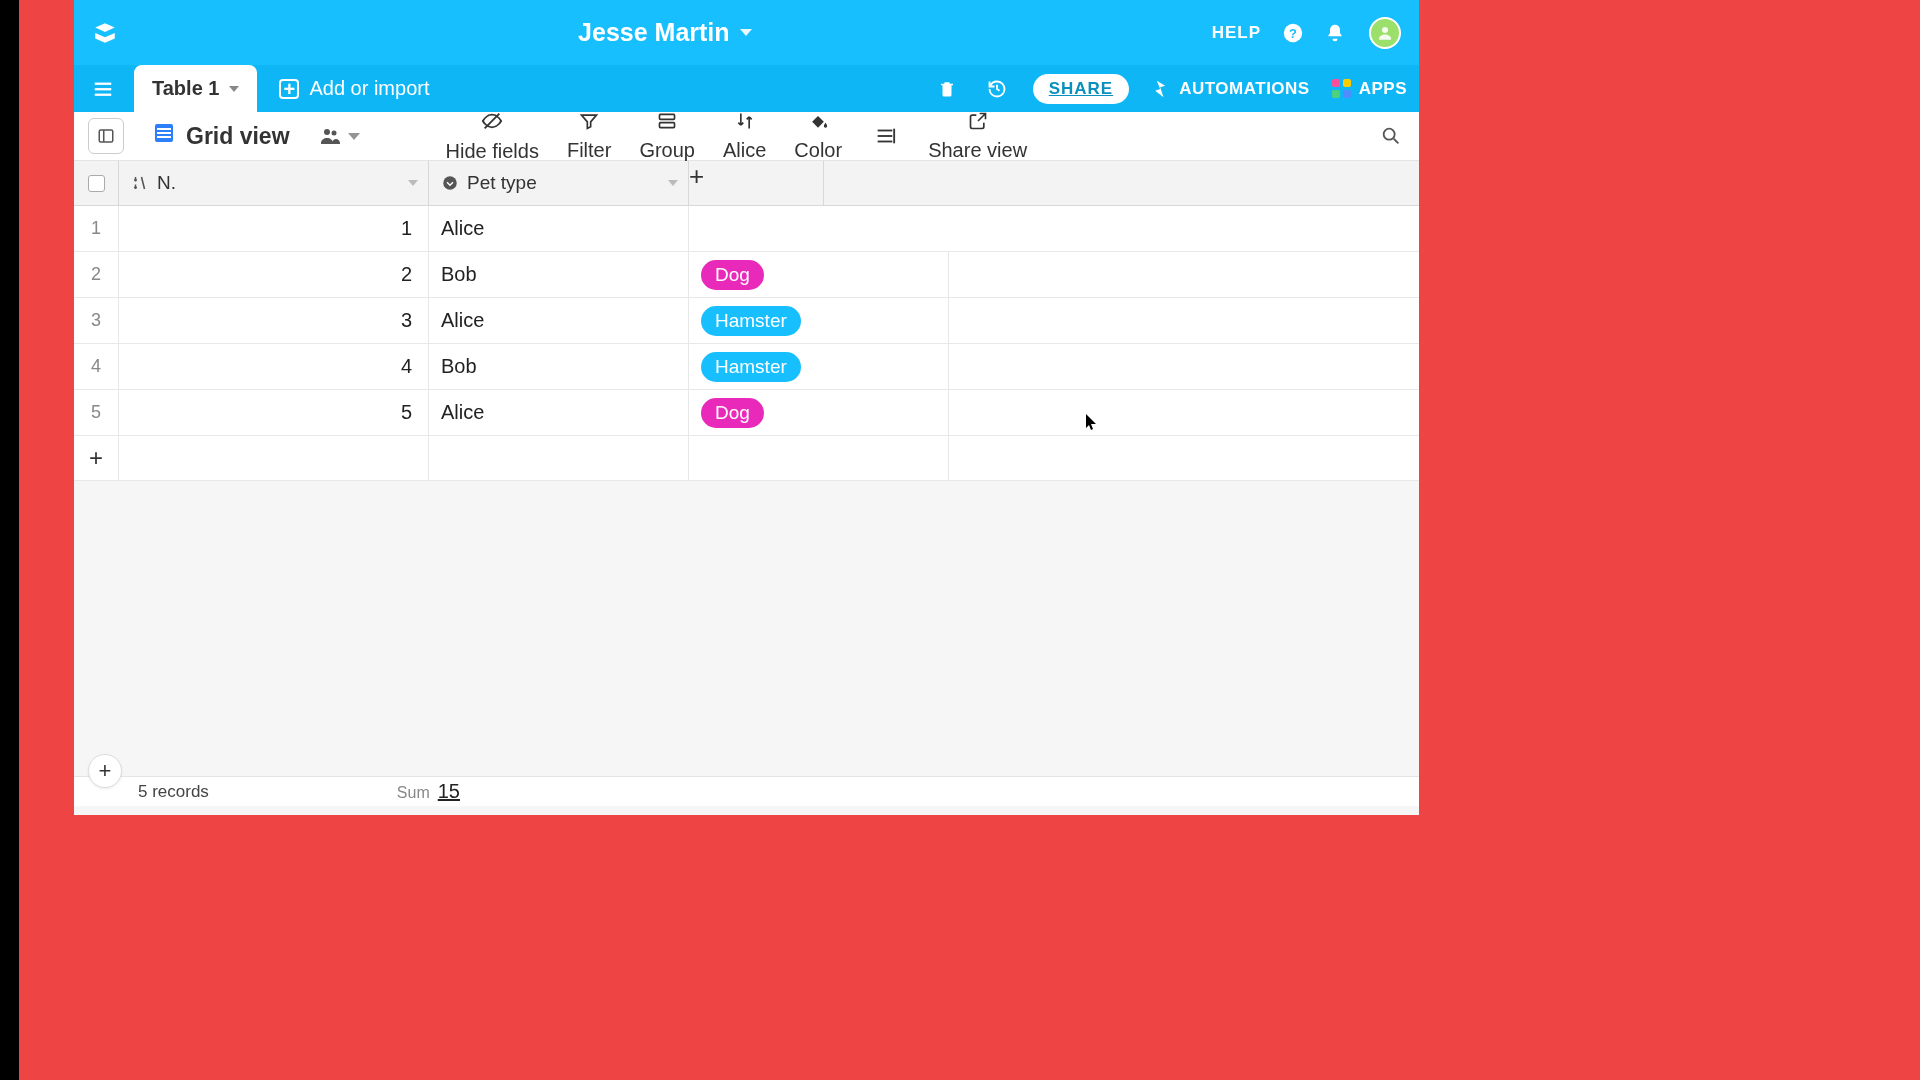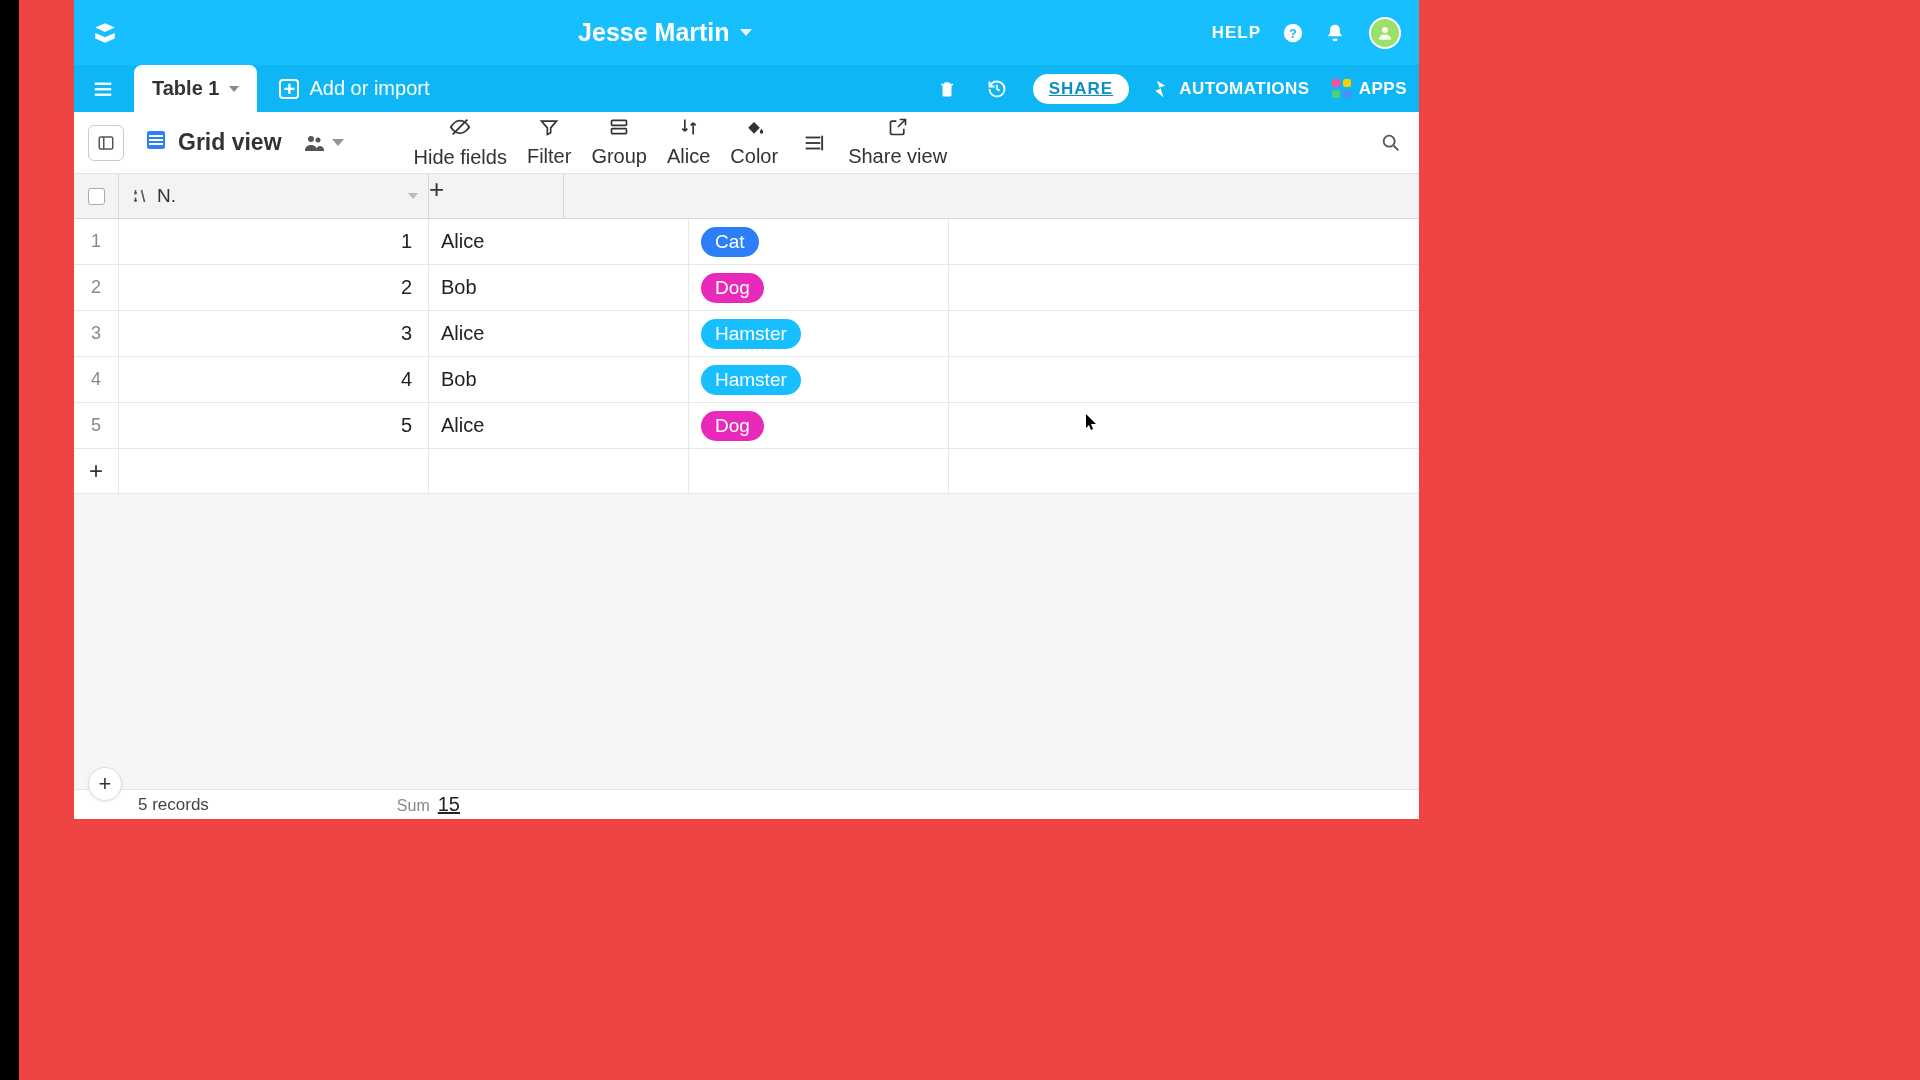--- a/index.html
+++ b/index.html
@@ -30,21 +30,21 @@
   .addimport { display:flex; align-items:center; gap:10px; font-size:20px; margin-left:14px; cursor:pointer; color:#fff; }
   .plusbox{ width:20px;height:20px;border:2px solid #fff;border-radius:4px; display:flex;align-items:center;justify-content:center;font-weight:700;color:#fff; line-height:0;}
   .right-tools{ margin-left:auto; display:flex; align-items:center; gap:22px; }
   .share-pill{ background:#fff; color:#0b8fbd; font-weight:800; font-size:17px; letter-spacing:1px; padding:5px 16px; border-radius:999px;text-decoration:underline; }
   .tool-link{ display:flex; align-items:center; gap:8px; font-weight:800; font-size:17px; letter-spacing:.5px; cursor:pointer;}
   .apps-dots{ display:grid; grid-template-columns:repeat(2,8px); grid-template-rows:repeat(2,8px); gap:3px;}
   .apps-dots span{width:8px;height:8px;border-radius:2px;}
   .d1{background:#ff4f9a}.d2{background:#ffcc00}.d3{background:#4fd17b}.d4{background:#4f8dff}
 
   
-  .viewbar { height:62px; background:#fff; border-bottom:1px solid #e4e4e4; display:flex; align-items:center; padding:0 14px; gap:20px; color:#333; font-size:20px;}
+  .viewbar { height:49px; background:#fff; border-bottom:1px solid #e4e4e4; display:flex; align-items:center; padding:0 14px; gap:28px; color:#333; font-size:20px;}
   .viewbar .sq{ width:36px;height:36px;border:1.5px solid #ccc;border-radius:6px; display:flex;align-items:center;justify-content:center;cursor:pointer;}
   .gridview{ display:flex;align-items:center;gap:10px; font-weight:700; font-size:23px;}
   .gridview .gicon{color:#2d7ff9}
   .people{ display:flex;align-items:center;gap:6px;color:#555; cursor:pointer;}
   .vbtn{ display:flex; align-items:center; gap:8px; color:#333; cursor:pointer; font-weight:500; font-size:20px;flex-direction:column;}
   .search-right{ margin-left:auto; }
 
   
   .grid { position:relative; background:#f6f6f6; height:calc(815px - 65px - 47px - 58px - 30px); overflow:hidden;}
   .colhead { display:flex; height:45px; background:#f3f3f3; border-bottom:1px solid #d8d8d8;}
@@ -255,31 +255,36 @@
             <div class="cb"></div>
           </div>
         <div class="ch ch1">
           <svg width="18" height="18" viewBox="0 0 24 24" fill="none" stroke="#555" stroke-width="2" style="margin-right:8px">
               <path d="M6 4v6M6 14v6M4 8h4M4 18h4"></path>
               <path d="M14 4l4 16"></path>
             </svg>
           <span>N.</span>
           <span class="dd"></span>
         </div>
+        <div class="ch ch3">
+          <svg width="18" height="18" viewBox="0 0 24 24" fill="#555" style="margin-right:8px">
+              <circle cx="12" cy="12" r="9"></circle>
+              <path d="M8 11l4 4 4-4" stroke="#fff" stroke-width="2" fill="none"></path>
+            </svg>
+          <span>Pet type</span>
+          <span class="dd"></span>
+        </div>
         <div class="chadd">+</div>
       </div>
 
       <div id="rows-mount">
           <div class="row">
             <div class="cell c0">1</div>
             <div class="cell c1">1</div>
             <div class="cell c2">Alice</div>
-            <div class="cell c3">
-              <span class="tag tag-cat">Cat</span>
-            </div>
           </div>
           <div class="row">
             <div class="cell c0">2</div>
             <div class="cell c1">2</div>
             <div class="cell c2">Bob</div>
             <div class="cell c3">
               <span class="tag tag-dog">Dog</span>
             </div>
           </div>
           <div class="row">

